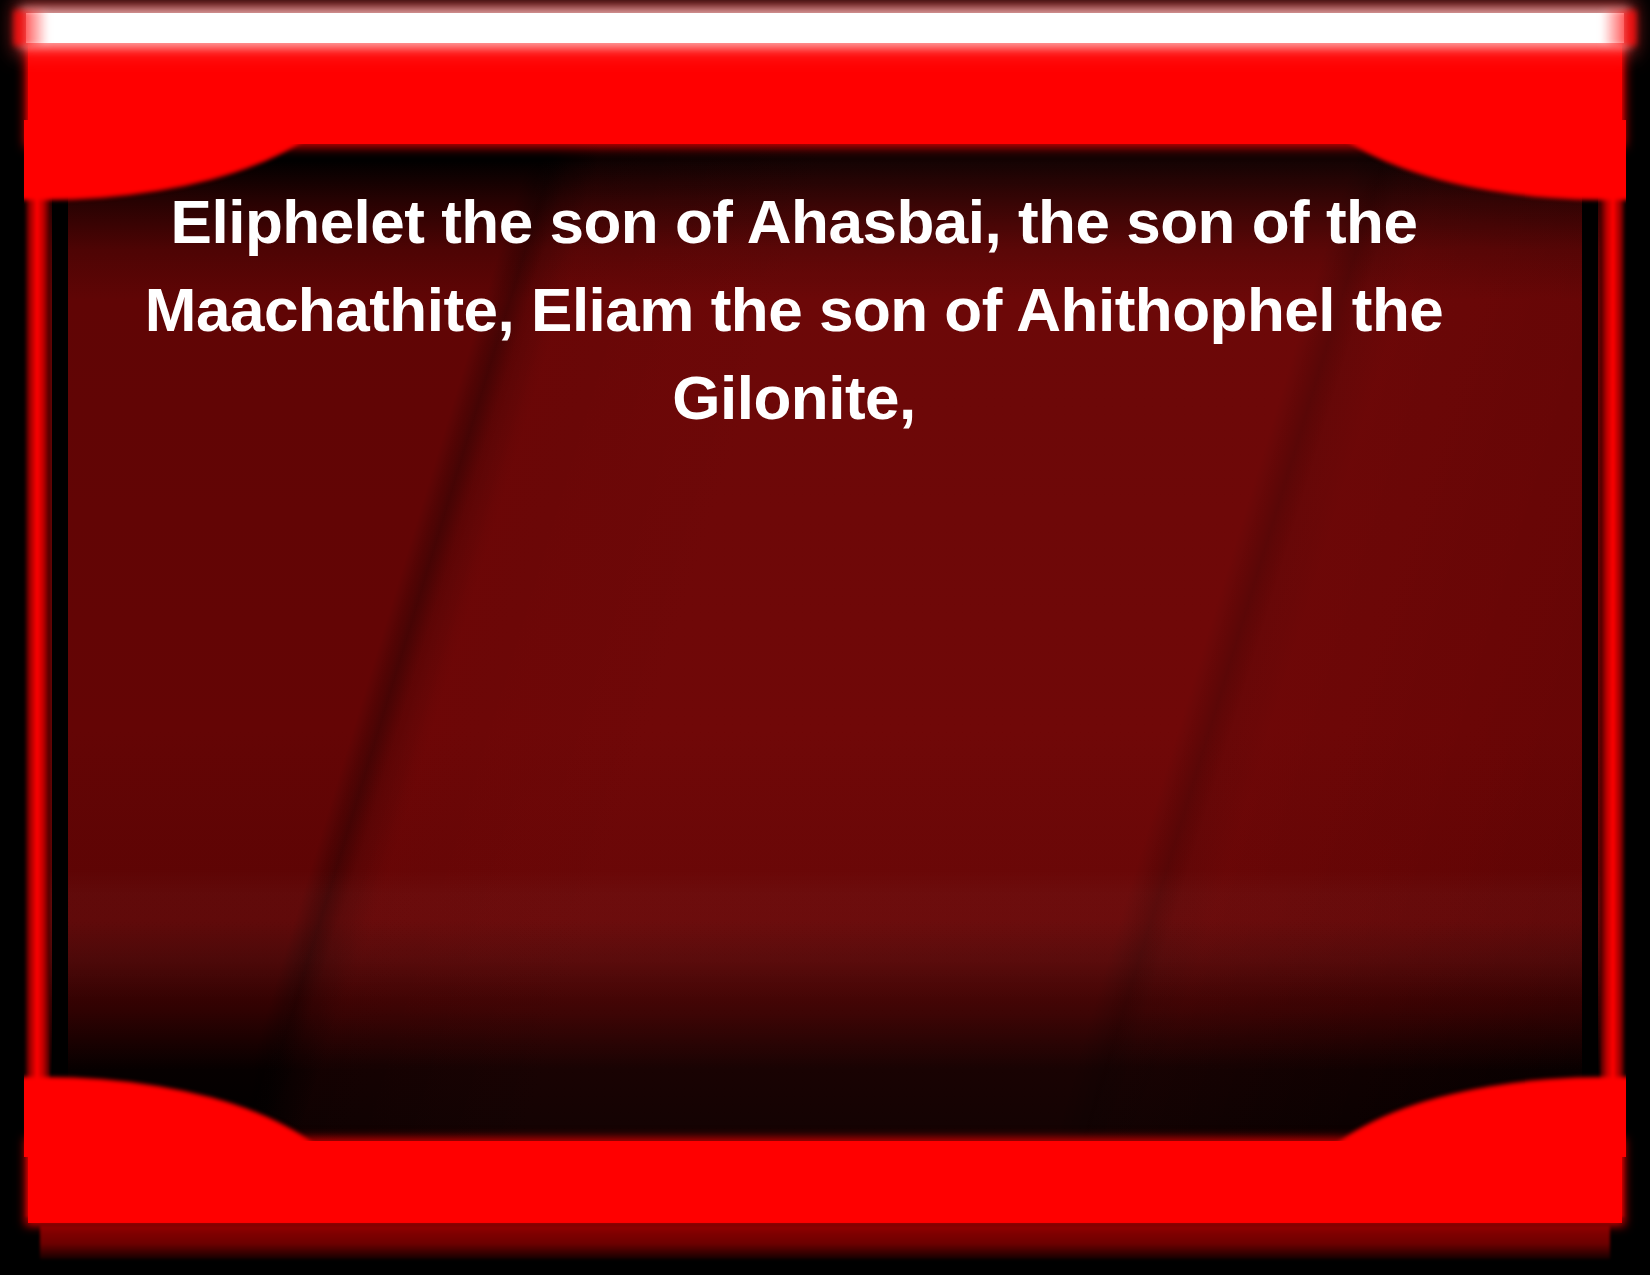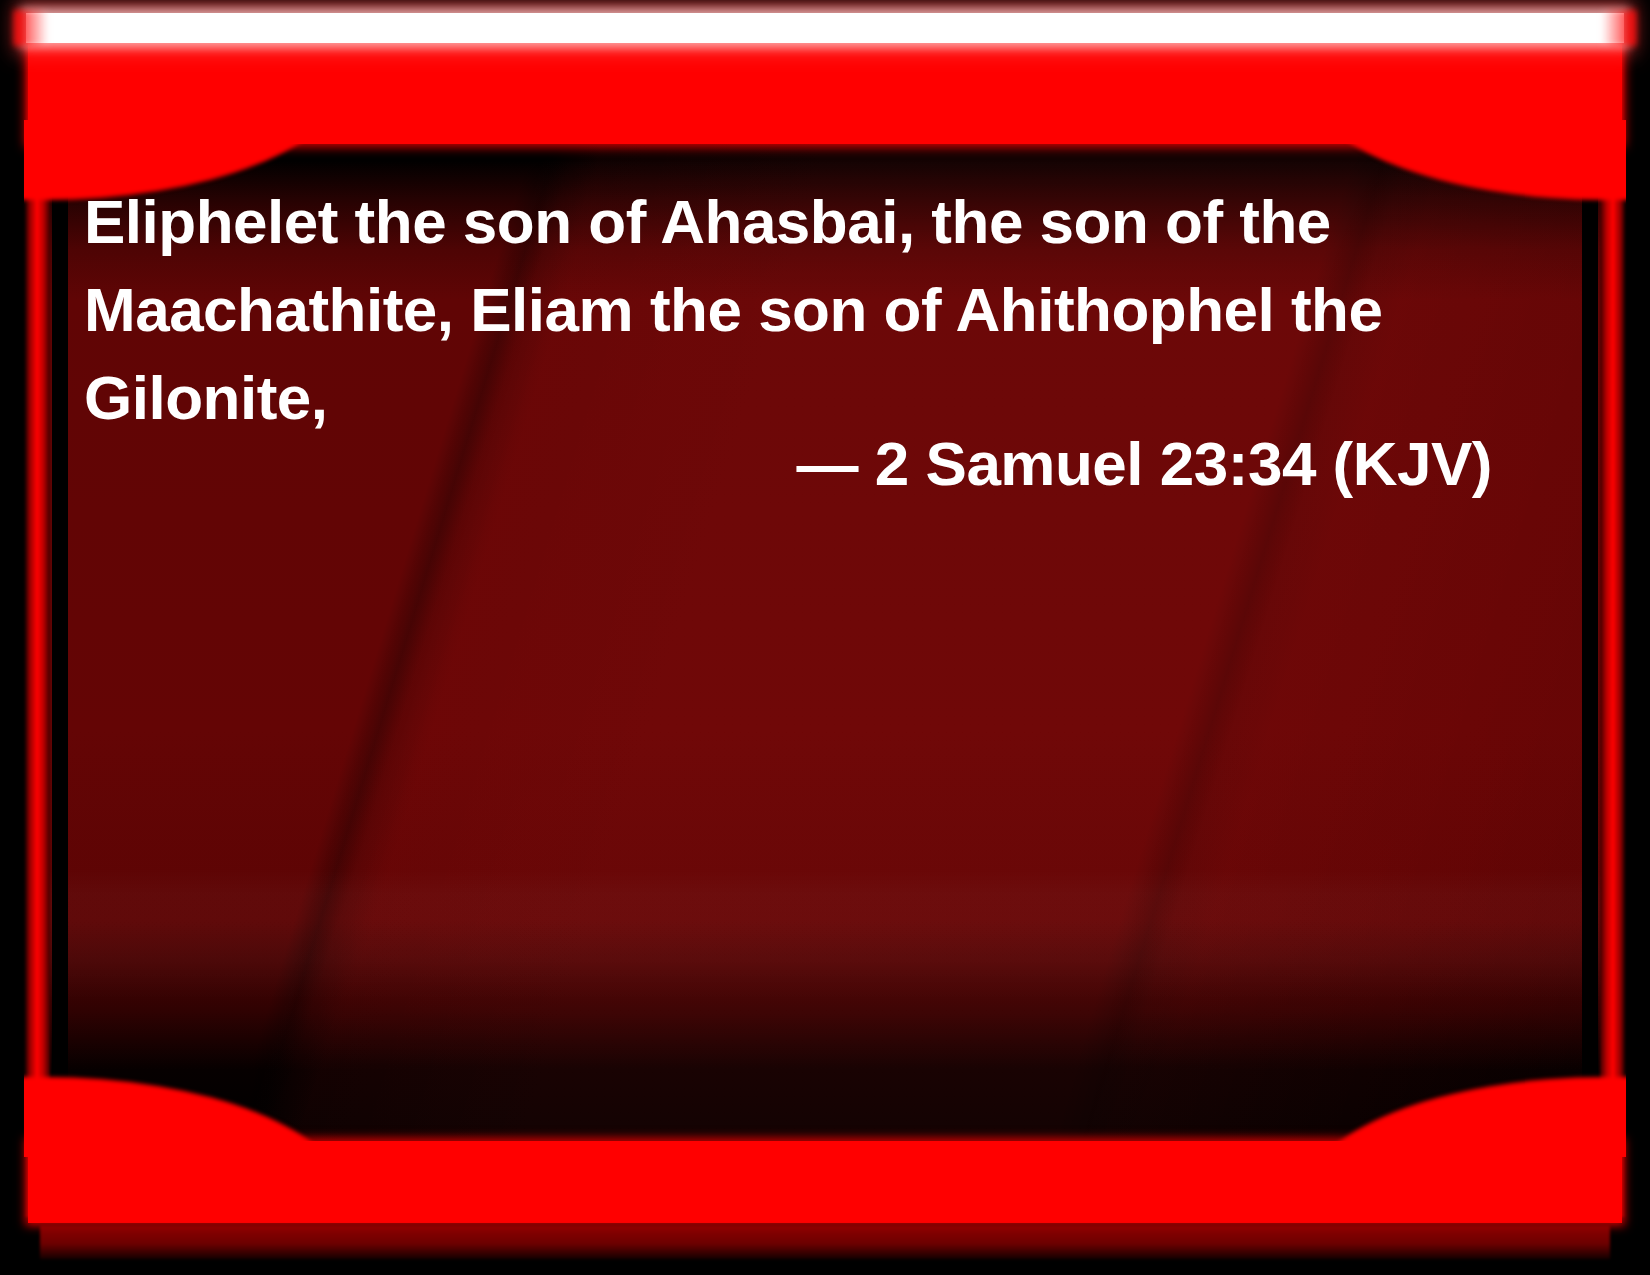--- a/index.html
+++ b/index.html
@@ -264,20 +264,21 @@
     left: 84px;
     top: 178px;
     width: 1420px;
     color: #ffffff;
     font-family: "Liberation Sans", sans-serif;
     font-weight: bold;
     font-size: 62px;
     line-height: 88px;
     letter-spacing: -0.5px;
     white-space: pre-wrap;
+    text-align: center;
   }
   .citation {
     position: absolute;
     left: 84px;
     top: 424px;
     width: 1408px;
     text-align: right;
     color: #ffffff;
     font-family: "Liberation Sans", sans-serif;
     font-weight: bold;
@@ -310,16 +311,15 @@
   <div class="top-highlight-cap-l"></div>
   <div class="top-highlight-cap-r"></div>
 
   <div class="bottom-band-shoulder-l"></div>
   <div class="bottom-band-shoulder-r"></div>
   <div class="bottom-band"></div>
   <div class="bottom-glow"></div>
 
   <div class="text-layer">
     <div class="verse">Eliphelet the son of Ahasbai, the son of the Maachathite, Eliam the son of Ahithophel the Gilonite,</div>
-    <div class="citation">— 2 Samuel 23:34 (KJV)</div>
   </div>
 
 </div>
 
 </body></html>

